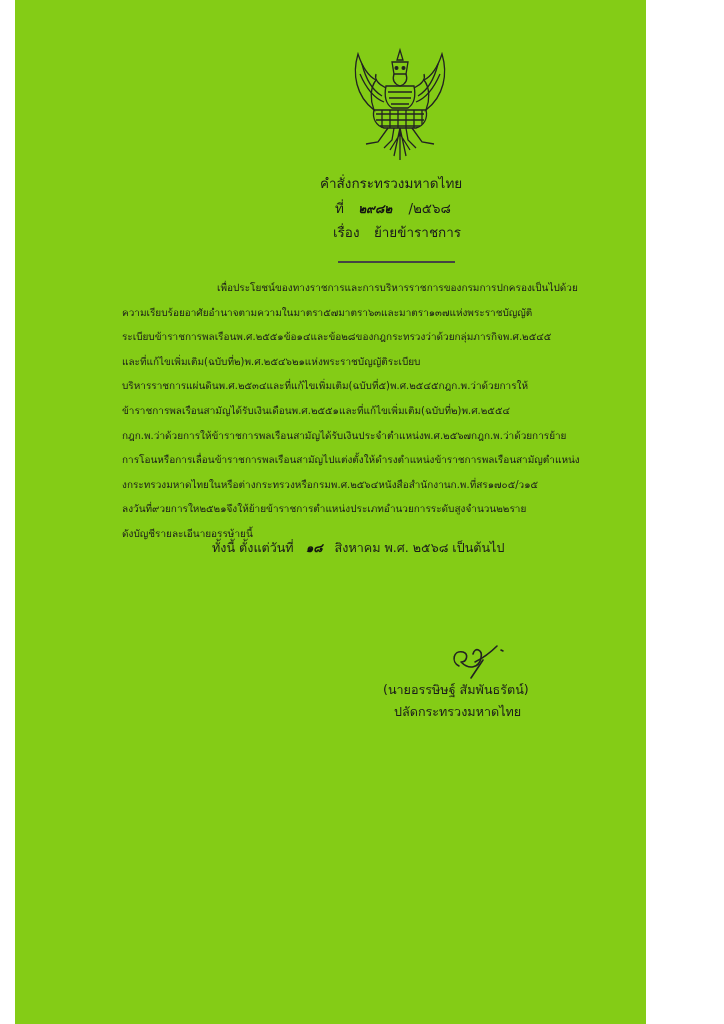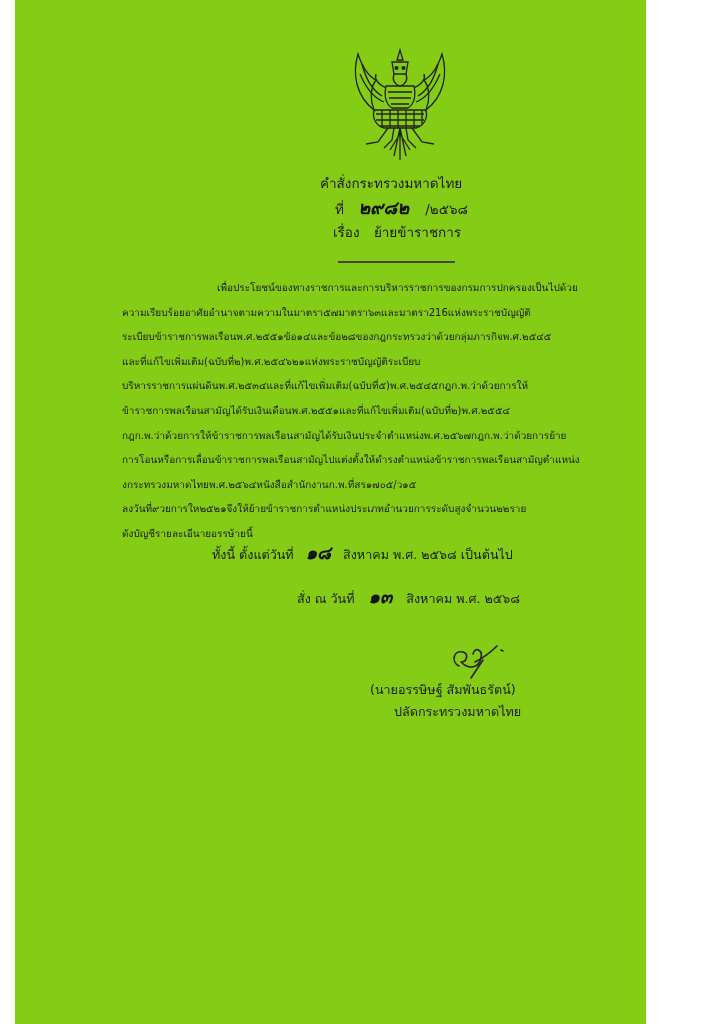--- a/index.html
+++ b/index.html
@@ -1,21 +1,21 @@
 <!DOCTYPE html>
 <html><head>
   <meta charset="utf-8">
   <style>
     html, body { margin:0; padding:0; background:#ffffff; }
     body { width:724px; height:1024px; position:relative; overflow:hidden;
            font-family: "DejaVu Sans", "Liberation Sans", sans-serif; color:#1a1a1a; }
     .page { position:absolute; left:0; top:0; width:631px; height:1024px; background:#84cc16;margin-left:15px; }
     .garuda { position:absolute; left:333px; top:44px; width:104px; height:118px; }
     .hdr { position:absolute; font-size:13.5px; line-height:18px; white-space:nowrap; }
-    .hw { font-family: "DejaVu Serif", serif; font-weight:bold; font-style:italic; font-size:18px; color:#111; }
+    .hw { font-family: "DejaVu Serif", serif; font-weight:bold; font-style:italic; font-size:12px; color:#111; }
     .divider { position:absolute; left:323px; top:261px; width:117px; height:1.5px; background:#444; }
     .body { position:absolute; left:107px; width:556px; font-size:10px; line-height:24.6px; }
     .line { white-space:nowrap; display:flex; }
     .line.last { justify-content:flex-start; }
     .line span { display:inline-block; }
     .p1first { padding-left:95px; }
     .stmt { position:absolute; font-size:12.6px; white-space:nowrap; }
     .sig { position:absolute; left:430px; top:636px; width:70px; height:46px; }
     .name { position:absolute; font-size:12.6px; white-space:nowrap; }
   </style>
@@ -76,21 +76,21 @@
 
   <div class="body" style="top:276px;">
     <div class="line last p1first">เพื่อประโยชน์ของทางราชการและการบริหารราชการของกรมการปกครองเป็นไปด้วย</div>
     <div class="line">
         <span>ความเรียบร้อย</span>
         <span>อาศัยอำนาจตามความในมาตรา</span>
         <span>๕๗</span>
         <span>มาตรา</span>
         <span>๖๓</span>
         <span>และมาตรา</span>
-        <span>216</span>
+        <span>๑๓๗</span>
         <span>แห่งพระราชบัญญัติ</span>
       </div>
     <div class="line">
         <span>ระเบียบข้าราชการพลเรือน</span>
         <span>พ.ศ.</span>
         <span>๒๕๕๑</span>
         <span>ข้อ</span>
         <span>๑๔</span>
         <span>และข้อ</span>
         <span>๒๘</span>
@@ -139,20 +139,21 @@
         <span>กฎ</span>
         <span>ก.พ.</span>
         <span>ว่าด้วยการย้าย</span>
       </div>
     <div class="line">
         <span>การโอน</span>
         <span>หรือการเลื่อนข้าราชการพลเรือนสามัญไปแต่งตั้งให้ดำรงตำแหน่งข้าราชการพลเรือนสามัญตำแหน่ง</span>
       </div>
     <div class="line">
         <span>งกระทรวงมหาดไทย</span>
+        <span>ในหรือต่างกระทรวงหรือกรม</span>
         <span>พ.ศ.</span>
         <span>๒๕๖๔</span>
         <span>หนังสือสำนักงาน</span>
         <span>ก.พ.</span>
         <span>ที่</span>
         <span>สร</span>
         <span>๑๗๐๕/ว</span>
         <span>๑๕</span>
       </div>
     <div class="line">
@@ -168,31 +169,26 @@
       </div>
     <div class="line last">ดังบัญชีรายละเอีนายอรรษ้ายนี้</div>
   </div>
 
   <div class="stmt" style="left:197px; top:538px;">
     <span>ทั้งนี้ ตั้งแต่วันที่</span>
     <span class="hw" style="margin-left:8px;">๑๘</span>
     <span style="margin-left:8px;">สิงหาคม พ.ศ. ๒๕๖๘ เป็นต้นไป</span>
   </div>
 
-  <div class="stmt" style="left:282px; top:582px;">
-    <span>สั่ง ณ วันที่</span>
-    <span class="hw" style="margin-left:10px;">๑๓</span>
-    <span style="margin-left:10px;">สิงหาคม พ.ศ. ๒๕๖๘</span>
-  </div>
 
   <svg class="sig" viewBox="0 0 70 46">
     <g fill="none" stroke="#222" stroke-width="1.6" stroke-linecap="round">
       <path d="M14 30 C6 26 8 14 18 16 C24 18 22 26 16 26 M16 26 C24 34 34 32 36 22 C38 14 30 10 28 18"></path>
       <path d="M30 26 C38 22 46 16 52 10"></path>
       <path d="M38 24 L26 42"></path>
       <path d="M56 14 L58 15"></path>
     </g>
   </svg>
 
-  <div class="name" style="left:355px; top:680px;">(นายอรรษิษฐ์  สัมพันธรัตน์)</div>
+  <div class="name" style="left:368px; top:680px;">(นายอรรษิษฐ์  สัมพันธรัตน์)</div>
   <div class="name" style="left:379px; top:702px;">ปลัดกระทรวงมหาดไทย</div>
 
 </div>
 
 </body></html>

